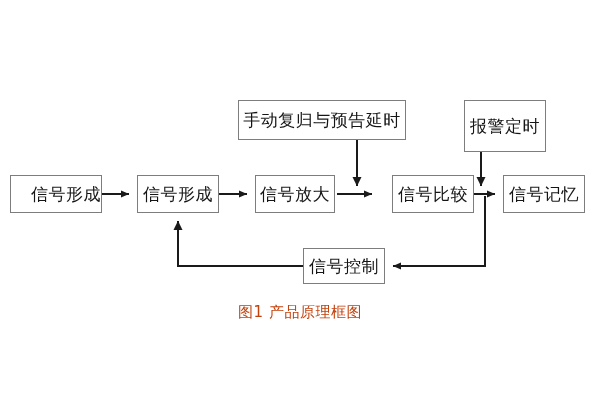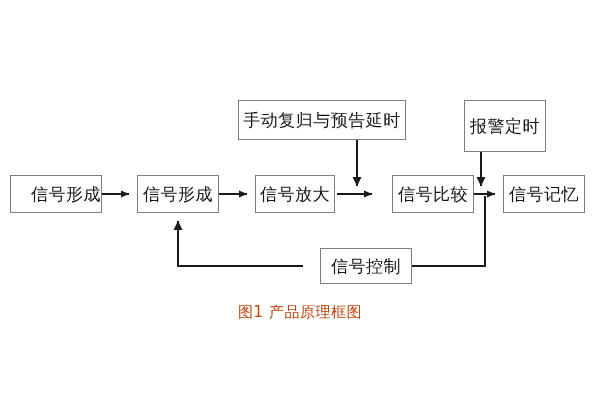--- a/index.html
+++ b/index.html
@@ -112,21 +112,21 @@
   </div>
 
   <div class="node" style="left:238px; top:100px; width:168px; height:40px;">
     <span>手动复归与预告延时</span>
   </div>
 
   <div class="node" style="left:464px; top:100px; width:82px; height:52px;">
     <span>报警定时</span>
   </div>
 
-  <div class="node" style="left:303px; top:248px; width:92px; height:36px;margin-left:17px;">
+  <div class="node" style="left:303px; top:248px; width:82px; height:36px;">
     <span>信号控制</span>
   </div>
 
   <div class="caption" style="left:0; top:303px; width:600px; text-align:center;">
     <span>图1 产品原理框图</span>
   </div>
 
 </div>
 
 </body></html>

